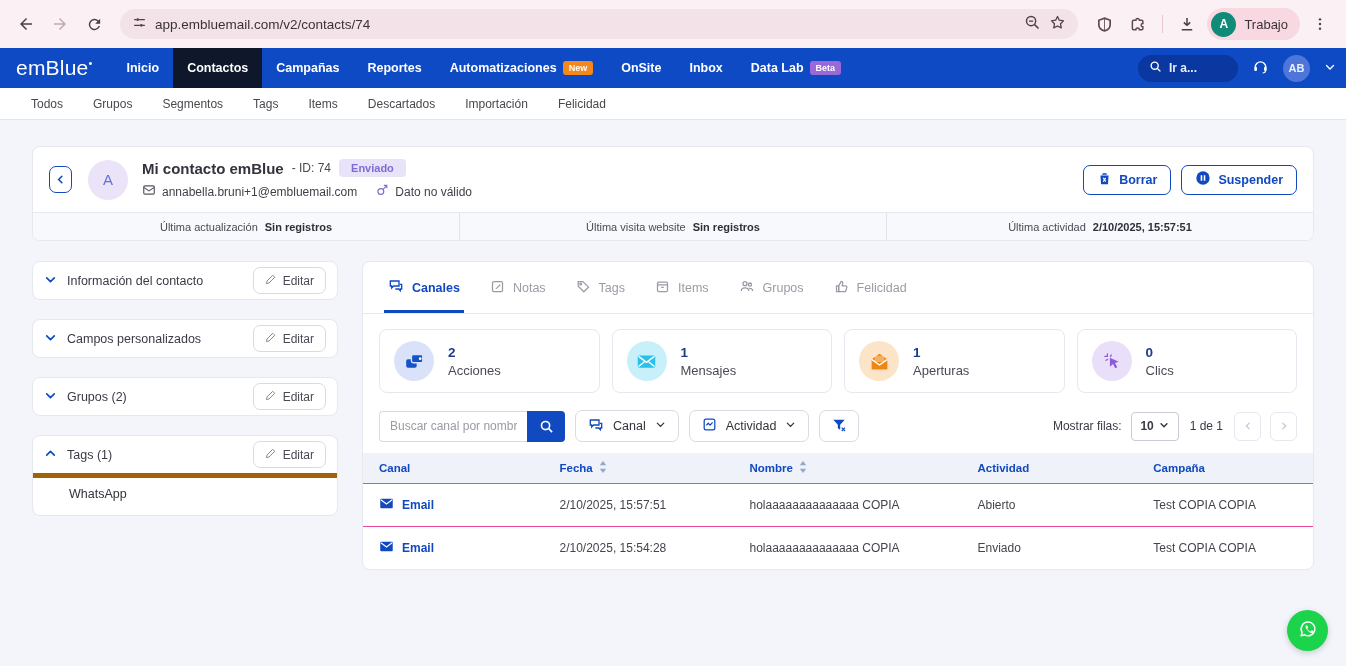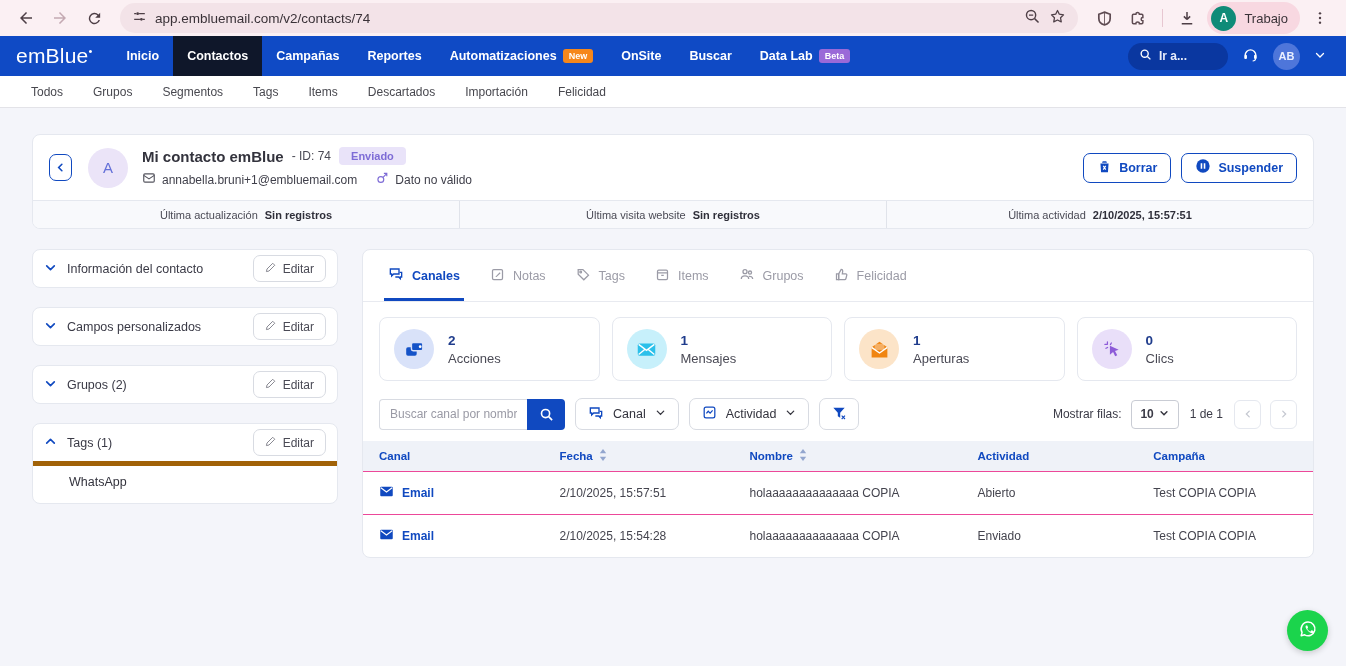--- a/index.html
+++ b/index.html
@@ -1,39 +1,39 @@
 <!DOCTYPE html>
 <html><head>
 <meta charset="utf-8">
 <style>
   * { margin:0; padding:0; box-sizing:border-box; }
   html,body { width:1346px; height:666px; overflow:hidden; }
   body { font-family:"Liberation Sans", sans-serif; background:#F4F5FA; position:relative; }
 
   
-  .chrome { height:36px; background:#FBF0F3; display:flex; align-items:center; padding:0 12px; gap:6px; }
+  .chrome { height:48px; background:#FBF0F3; display:flex; align-items:center; padding:0 12px; gap:6px; }
   .chrome .nav-ic { width:28px; height:28px; display:flex; align-items:center; justify-content:center; border-radius:50%; cursor:pointer; }
   .chrome .nav-ic svg { display:block; }
   .omnibox { flex:1; height:30px; background:#F3E3E8; border-radius:15px; display:flex; align-items:center; padding:0 12px; gap:8px; margin:0 6px; }
   .omnibox .url { font-size:13.5px; color:#3A3238; flex:0 1 auto; }
   .omnibox .spacer { flex:1; }
   .chip-divider { width:1px; height:18px; background:#E7C7D1; margin:0 4px; }
   .profile-chip { height:32px; background:#F8D8E1; border-radius:16px; display:flex; align-items:center; gap:8px; padding:3px 12px 3px 4px; cursor:pointer; }
   .profile-chip .pav { width:25px; height:25px; border-radius:50%; background:#0F8B78; color:#fff; font-size:12px; font-weight:bold; display:flex; align-items:center; justify-content:center; }
   .profile-chip .pname { font-size:13px; color:#3A3238; }
 
   
   .topnav { height:40px; background:#0F4AC5; display:flex; align-items:center; color:#fff; }
   .logo { font-size:21px; color:#fff; padding:0 20px 0 16px; letter-spacing:.2px; position:relative; cursor:pointer; }
   .logo sup { font-size:11px; }
   .nav-item { height:40px; display:flex; align-items:center; gap:6px; padding:0 14px; font-size:12.5px; font-weight:bold; cursor:pointer; white-space:nowrap; }
   .nav-item.active { background:#0f172a; }
   .badge-new { background:#F6871B; border-radius:3px; font-size:9px; padding:2px 6px; font-weight:bold; }
   .badge-beta { background:#9A69D8; border-radius:3px; font-size:9px; padding:2px 6px; font-weight:bold; }
-  .topnav-right { margin-left:auto; display:flex; align-items:center; gap:14px; padding-right:20px; }
+  .topnav-right { margin-left:auto; display:flex; align-items:center; gap:14px; padding-right:10px; }
   .goto-pill { background:#0A37A0; border-radius:14px; height:27px; width:100px; display:flex; align-items:center; gap:7px; padding:0 11px; }
   .goto-pill input { background:transparent; border:none; outline:none; color:#fff; font-size:12px; font-weight:bold; width:60px; font-family:inherit; }
   .goto-pill input::placeholder { color:#E8EDFB; }
   .ab-avatar { width:27px; height:27px; border-radius:50%; background:#4E76DA; color:#EAF0FF; font-size:11px; font-weight:bold; display:flex; align-items:center; justify-content:center; cursor:pointer; }
 
   
   .subnav { height:32px; background:#fff; border-bottom:1px solid #E3E3E8; display:flex; align-items:center; padding-left:16px; }
   .subnav span { font-size:12px; color:#48484F; padding:0 15px; cursor:pointer; }
 
   
@@ -189,21 +189,21 @@
       <span>Reportes</span>
     </div>
   <div class="nav-item">
       <span>Automatizaciones</span>
       <span class="badge-new">New</span>
     </div>
   <div class="nav-item">
       <span>OnSite</span>
     </div>
   <div class="nav-item">
-      <span>Buscar</span>
+      <span>Inbox</span>
     </div>
   <div class="nav-item">
       <span>Data Lab</span>
       <span class="badge-beta">Beta</span>
     </div>
   <div class="topnav-right">
     <div class="goto-pill">
       <span><svg width="13" height="13" viewBox="0 0 24 24" fill="none" stroke="#fff" stroke-width="2.6">
             <circle cx="10.5" cy="10.5" r="6.5"></circle>
             <path d="M15.5 15.5L21 21"></path>

